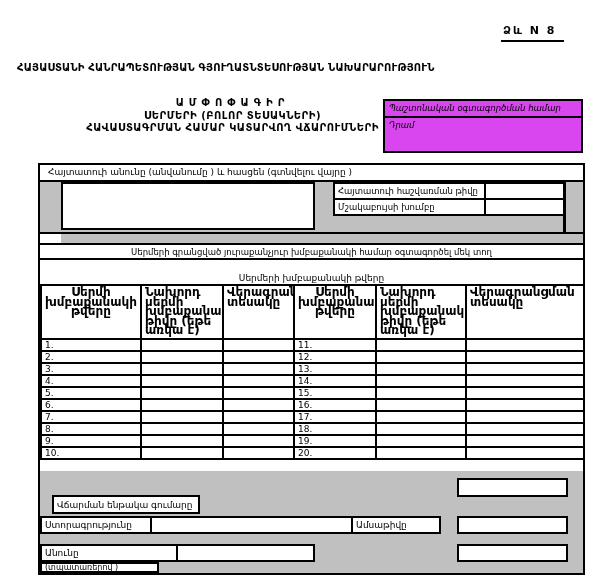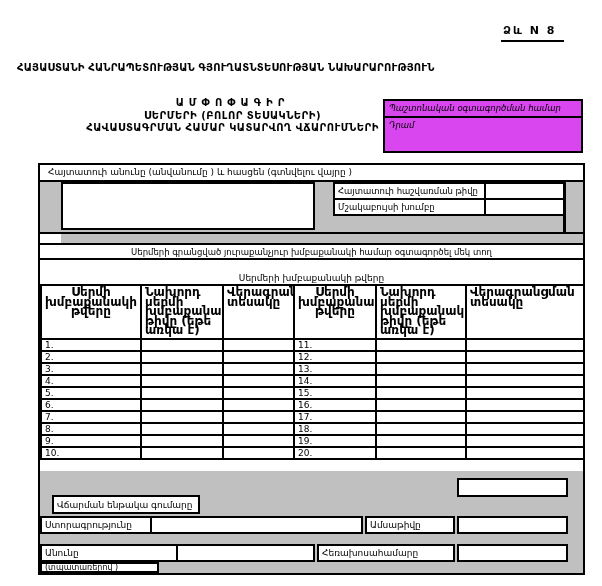--- a/index.html
+++ b/index.html
@@ -95,21 +95,21 @@
   }
   .lab, .inp {
     position:absolute; background:#fff; border:2px solid #000;
     font-size:9px; display:flex; align-items:center; padding:0 3px;
     white-space:nowrap; overflow:hidden;
   }
   .amount-label { left:0;   top:24px;  width:148px; height:19px;margin-left:12px; }
   .amount-input { left:417px; top:7px;  width:111px; height:19px; }
   .sig-label    { left:0;   top:45px; width:112px; height:18px; }
   .sig-input    { left:110px; top:45px; width:213px; height:18px; }
-  .date-label   { left:325px; top:45px; width:90px;  height:18px; }
+  .date-label   { left:311px; top:45px; width:90px;  height:18px; }
   .date-input   { left:417px; top:45px; width:111px; height:18px; }
   .name-label   { left:0;   top:73px; width:138px; height:18px; }
   .name-input   { left:136px; top:73px; width:139px; height:18px; }
   .phone-label  { left:277px; top:73px; width:138px; height:18px; }
   .phone-input  { left:417px; top:73px; width:111px; height:18px; }
   .note-label   { left:0;   top:91px; width:119px; height:11px; font-size:8px; }
 </style>
 </head>
 <body>
 
@@ -267,20 +267,19 @@
       <div class="lab amount-label">Վճարման ենթակա գումարը</div>
       <div class="inp amount-input"></div>
 
       <div class="lab sig-label">Ստորագրությունը</div>
       <div class="inp sig-input"></div>
       <div class="lab date-label">Ամսաթիվը</div>
       <div class="inp date-input"></div>
 
       <div class="lab name-label">Անունը</div>
       <div class="inp name-input"></div>
-      <div class="lab phone-label">Հեռախոսահամարը</div>
       <div class="inp phone-input"></div>
 
       <div class="lab note-label">(տպատառերով )</div>
     </div>
 
   </div>
 </div>
 
 </body></html>

